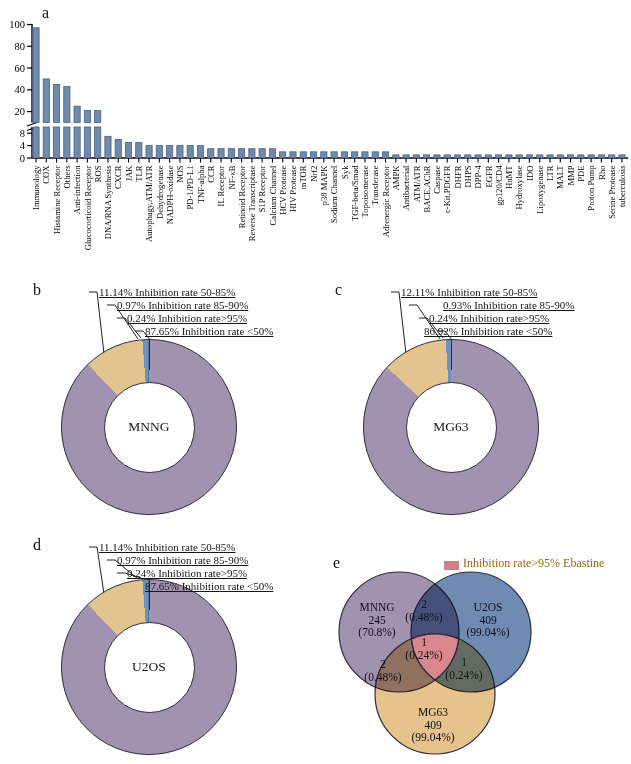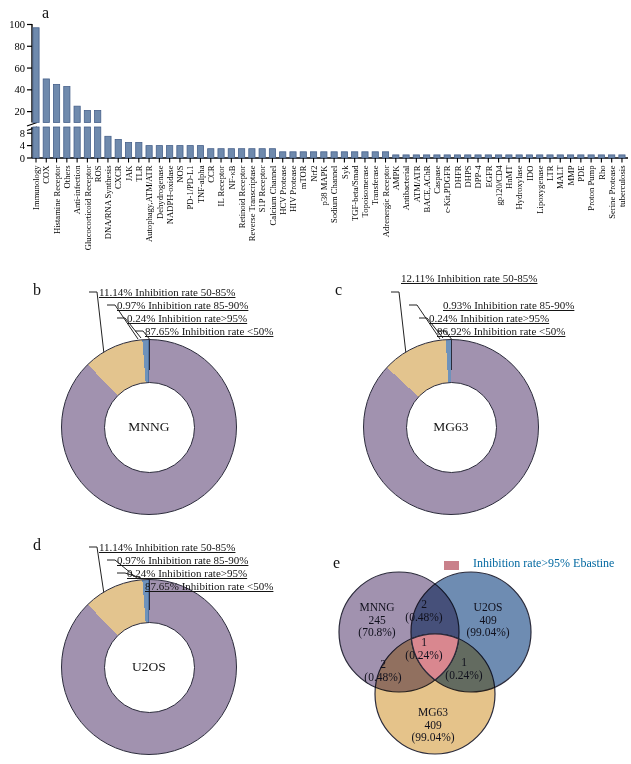--- a/index.html
+++ b/index.html
@@ -12,21 +12,21 @@
          border:1.5px solid #2b2b3b;box-sizing:border-box;}
   .hole{position:absolute;left:50%;top:50%;width:91px;height:91px;margin:-45.5px 0 0 -45.5px;
         background:#fff;border:1.5px solid #2b2b3b;border-radius:50%;box-sizing:border-box;
         display:flex;align-items:center;justify-content:center;}
   .hole span{font-size:13.5px;color:#151515;}
   .vt{position:absolute;text-align:center;font-size:11.5px;line-height:12.5px;
       transform:translateX(-50%);color:#10101c;white-space:nowrap;}
   .vt span{display:block;}
   .legend{position:absolute;left:444px;top:556px;height:14px;}
   .swatch{position:absolute;left:0;top:5px;width:15px;height:9px;display:block;}
-  .legend-label{position:absolute;left:29px;top:0;font-size:12px;white-space:nowrap;color:#0369a1;}
+  .legend-label{position:absolute;left:19px;top:0;font-size:12px;white-space:nowrap;color:#a16207;}
 </style>
 </head>
 <body>
 
 <div class="figure">
 
   <svg id="bar-chart" width="631" height="282" viewBox="0 0 631 282">
       <line x1="32" y1="24" x2="32" y2="122.5" stroke="#000" stroke-width="1.4"></line>
       <line x1="32" y1="127" x2="32" y2="158" stroke="#000" stroke-width="1.4"></line>
       <line x1="32" y1="158" x2="628" y2="158" stroke="#000" stroke-width="1.4"></line>
@@ -260,24 +260,24 @@
   <div class="cl" style="left:99px;top:286px">11.14% Inhibition rate 50-85%</div>
   <div class="cl" style="left:117px;top:299px">0.97% Inhibition rate 85-90%</div>
   <div class="cl" style="left:127px;top:312px">0.24% Inhibition rate&gt;95%</div>
   <div class="cl" style="left:145px;top:325px">87.65% Inhibition rate &lt;50%</div>
 
   <div class="donut" id="donut-c" style="left: 363px; top: 339px; background: conic-gradient(rgb(43, 43, 59) 0deg, rgb(43, 43, 59) 0.5deg, rgb(161, 146, 175) 0.5deg, rgb(161, 146, 175) 312.912deg, rgb(227, 196, 142) 312.912deg, rgb(227, 196, 142) 356.508deg, rgb(110, 146, 187) 356.508deg, rgb(110, 146, 187) 359.856deg, rgb(79, 115, 163) 359.856deg, rgb(79, 115, 163) 360deg);">
     <div class="hole">
       <span>MG63</span>
     </div>
   </div>
-  <div class="cl" style="left:401px;top:272px">12.11% Inhibition rate 50-85%</div>
+  <div class="cl" style="left:401px;top:286px">12.11% Inhibition rate 50-85%</div>
   <div class="cl" style="left:443px;top:299px">0.93% Inhibition rate 85-90%</div>
   <div class="cl" style="left:429px;top:312px">0.24% Inhibition rate&gt;95%</div>
-  <div class="cl" style="left:437px;top:325px">86.92% Inhibition rate &lt;50%</div>
+  <div class="cl" style="left:424px;top:325px">86.92% Inhibition rate &lt;50%</div>
 
   <div class="donut" id="donut-d" style="left: 61px; top: 579px; background: conic-gradient(rgb(43, 43, 59) 0deg, rgb(43, 43, 59) 0.5deg, rgb(161, 146, 175) 0.5deg, rgb(161, 146, 175) 315.54deg, rgb(227, 196, 142) 315.54deg, rgb(227, 196, 142) 355.644deg, rgb(110, 146, 187) 355.644deg, rgb(110, 146, 187) 359.136deg, rgb(79, 115, 163) 359.136deg, rgb(79, 115, 163) 360deg);">
     <div class="hole">
       <span>U2OS</span>
     </div>
   </div>
   <div class="cl" style="left:99px;top:541px">11.14% Inhibition rate 50-85%</div>
   <div class="cl" style="left:117px;top:554px">0.97% Inhibition rate 85-90%</div>
   <div class="cl" style="left:127px;top:567px">0.24% Inhibition rate&gt;95%</div>
   <div class="cl" style="left:145px;top:580px">87.65% Inhibition rate &lt;50%</div>

